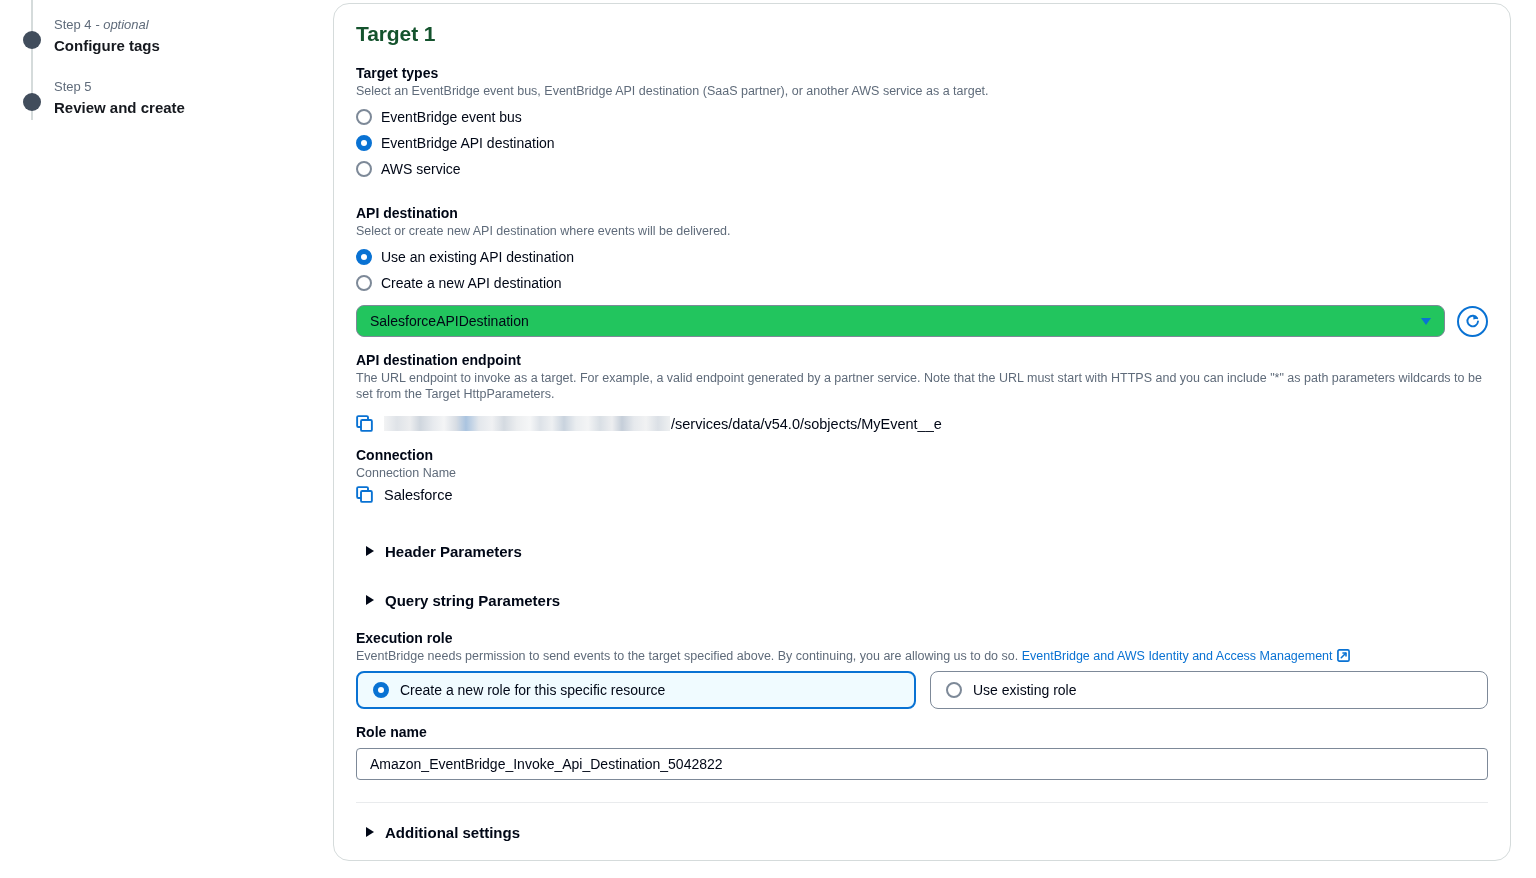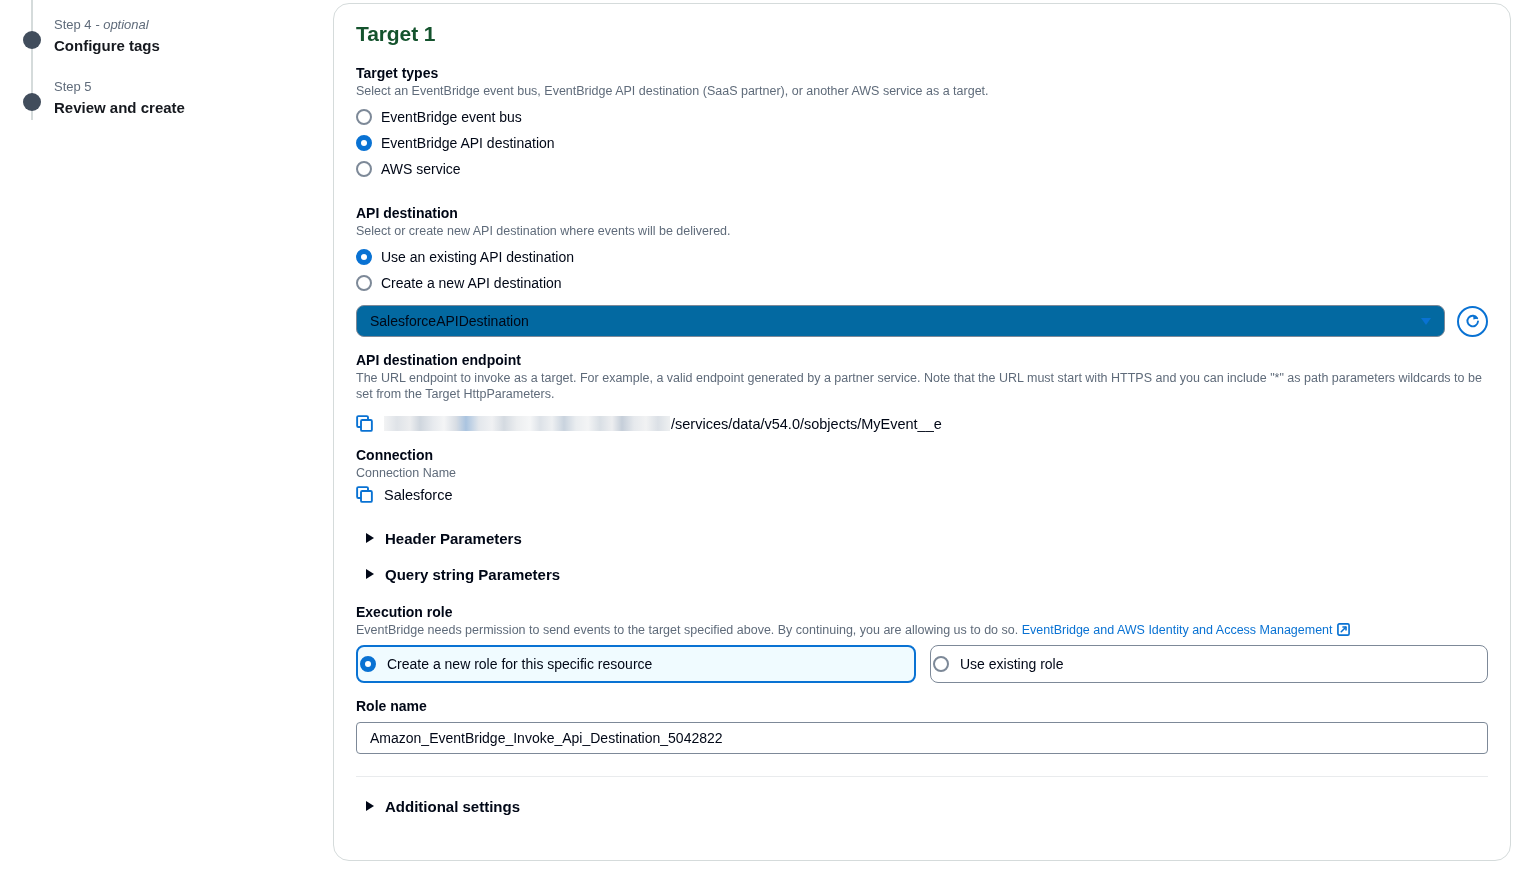--- a/index.html
+++ b/index.html
@@ -149,21 +149,21 @@
   .select-row {
     display: flex;
     align-items: center;
     margin-top: 9px;
   }
   .select {
     flex: 1;
     height: 32px;
     border: 1px solid #7d8998;
     border-radius: 8px;
-    background: #0369a1;
+    background: #22c55e;
     display: flex;
     align-items: center;
     padding: 0 10px 0 13px;
     box-sizing: border-box;
   }
   .select-value {
     flex: 1;
     font-size: 14px;
     color: #000716;
   }
@@ -224,21 +224,21 @@
       linear-gradient(180deg, rgba(255,255,255,0.35) 0 50%, rgba(0,0,0,0.05) 50% 100%);
     filter: blur(0.4px);
     vertical-align: middle;
   }
 
   
   .expand-row {
     display: flex;
     align-items: center;
     height: 30px;
-    margin-top: 6px;
+    margin-top: 19px;
   }
   .expand-arrow {
     width: 0;
     height: 0;
     border-top: 5.5px solid transparent;
     border-bottom: 5.5px solid transparent;
     border-left: 8px solid #000716;
     margin-left: 10px;
     margin-right: 11px;
     flex: none;
@@ -269,21 +269,21 @@
     margin-top: 7px;
   }
   .tile {
     flex: 1;
     height: 38px;
     border: 1px solid #7d8998;
     border-radius: 8px;
     background: #ffffff;
     display: flex;
     align-items: center;
-    padding: 0 2px;
+    padding: 0 15px;
     box-sizing: border-box;
   }
   .tile.selected {
     border: 2px solid #0972d3;
     background: #f0fbff;
   }
   .tile .radio { margin-right: 11px; }
   .tile-label { font-size: 14px; color: #000716; }
 
   

